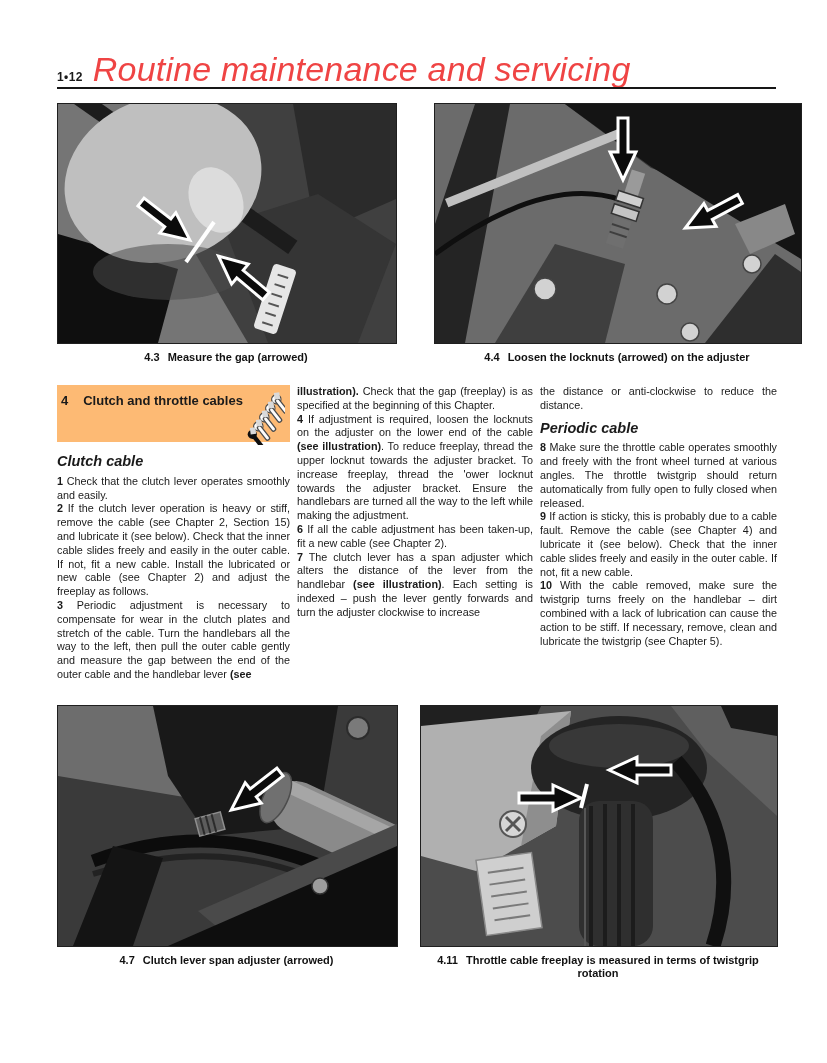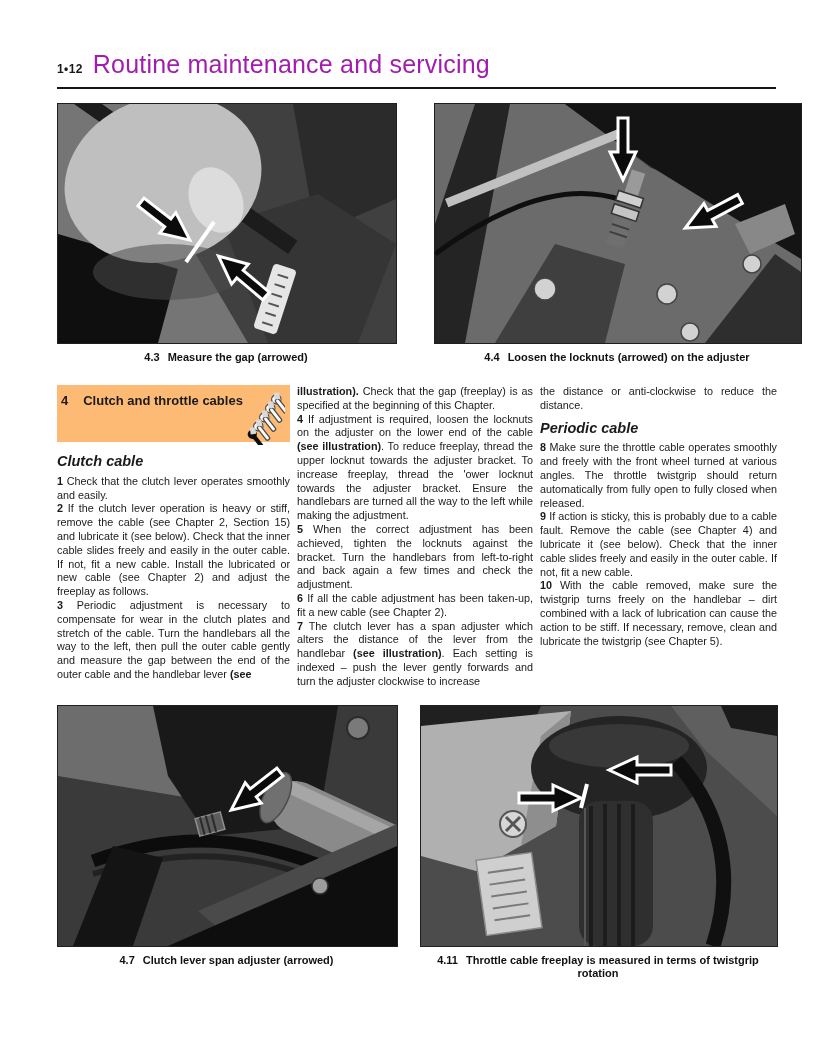--- a/index.html
+++ b/index.html
@@ -6,21 +6,21 @@
   body{
     width:827px;height:1063px;background:#ffffff;position:relative;
     font-family:"Liberation Sans", sans-serif;color:#1a1a1a;
     -webkit-font-smoothing:antialiased;
   }
   .page{position:absolute;inset:0;overflow:hidden;}
 
   
   .header{position:absolute;left:57px;top:50px;display:flex;align-items:baseline;gap:10px;}
   .page-num{font-size:12px;font-weight:bold;letter-spacing:.4px;}
-  .page-title{font-size:25px;font-weight:500;margin:0;letter-spacing:.2px;color:#a21caf;}
+  .page-title{font-size:34px;font-weight:500;margin:0;letter-spacing:.2px;color:#ef4444;font-style:italic;}
   .rule{position:absolute;left:57px;top:87px;width:719px;height:2px;background:#161616;}
 
   
   figure{margin:0;position:absolute;}
   .photo{display:block;border:1px solid #1f1f1f;background:#777;}
   figcaption{font-size:11px;font-weight:bold;text-align:center;margin-top:7px;line-height:13px;color:#111;}
   .cap-num{margin-right:8px;}
   #fig43{left:57px;top:103px;width:338px;}
   #fig44{left:434px;top:103px;width:366px;}
   #fig47{left:57px;top:705px;width:339px;}
@@ -160,21 +160,20 @@
     </div>
     <h2 class="subhead">Clutch cable</h2>
     <p class="para"><b>1</b><span> Check that the clutch lever operates smoothly and easily.</span></p>
     <p class="para"><b>2</b><span> If the clutch lever operation is heavy or stiff, remove the cable (see Chapter 2, Section 15) and lubricate it (see below). Check that the inner cable slides freely and easily in the outer cable. If not, fit a new cable. Install the lubricated or new cable (see Chapter 2) and adjust the freeplay as follows.</span></p>
     <p class="para"><b>3</b><span> Periodic adjustment is necessary to compensate for wear in the clutch plates and stretch of the cable. Turn the handlebars all the way to the left, then pull the outer cable gently and measure the gap between the end of the outer cable and the handlebar lever </span><b>(see</b></p>
   </div>
 
   <div id="col2" class="col">
     <p class="para"><b>illustration).</b><span> Check that the gap (freeplay) is as specified at the beginning of this Chapter.</span></p>
     <p class="para"><b>4</b><span> If adjustment is required, loosen the locknuts on the adjuster on the lower end of the cable </span><b>(see illustration)</b><span>. To reduce freeplay, thread the upper locknut towards the adjuster bracket. To increase freeplay, thread the 'ower locknut towards the adjuster bracket. Ensure the handlebars are turned all the way to the left while making the adjustment.</span></p>
-    <p class="para"><b>5</b><span> When the correct adjustment has been achieved, tighten the locknuts against the bracket. Turn the handlebars from left-to-right and back again a few times and check the adjustment.</span></p>
     <p class="para"><b>6</b><span> If all the cable adjustment has been taken-up, fit a new cable (see Chapter 2).</span></p>
     <p class="para"><b>7</b><span> The clutch lever has a span adjuster which alters the distance of the lever from the handlebar </span><b>(see illustration)</b><span>. Each setting is indexed – push the lever gently forwards and turn the adjuster clockwise to increase</span></p>
   </div>
 
   <div id="col3" class="col">
     <p class="para"><span>the distance or anti-clockwise to reduce the distance.</span></p>
     <h2 class="subhead">Periodic cable</h2>
     <p class="para"><b>8</b><span> Make sure the throttle cable operates smoothly and freely with the front wheel turned at various angles. The throttle twistgrip should return automatically from fully open to fully closed when released.</span></p>
     <p class="para"><b>9</b><span> If action is sticky, this is probably due to a cable fault. Remove the cable (see Chapter 4) and lubricate it (see below). Check that the inner cable slides freely and easily in the outer cable. If not, fit a new cable.</span></p>
     <p class="para"><b>10</b><span> With the cable removed, make sure the twistgrip turns freely on the handlebar – dirt combined with a lack of lubrication can cause the action to be stiff. If necessary, remove, clean and lubricate the twistgrip (see Chapter 5).</span></p>

